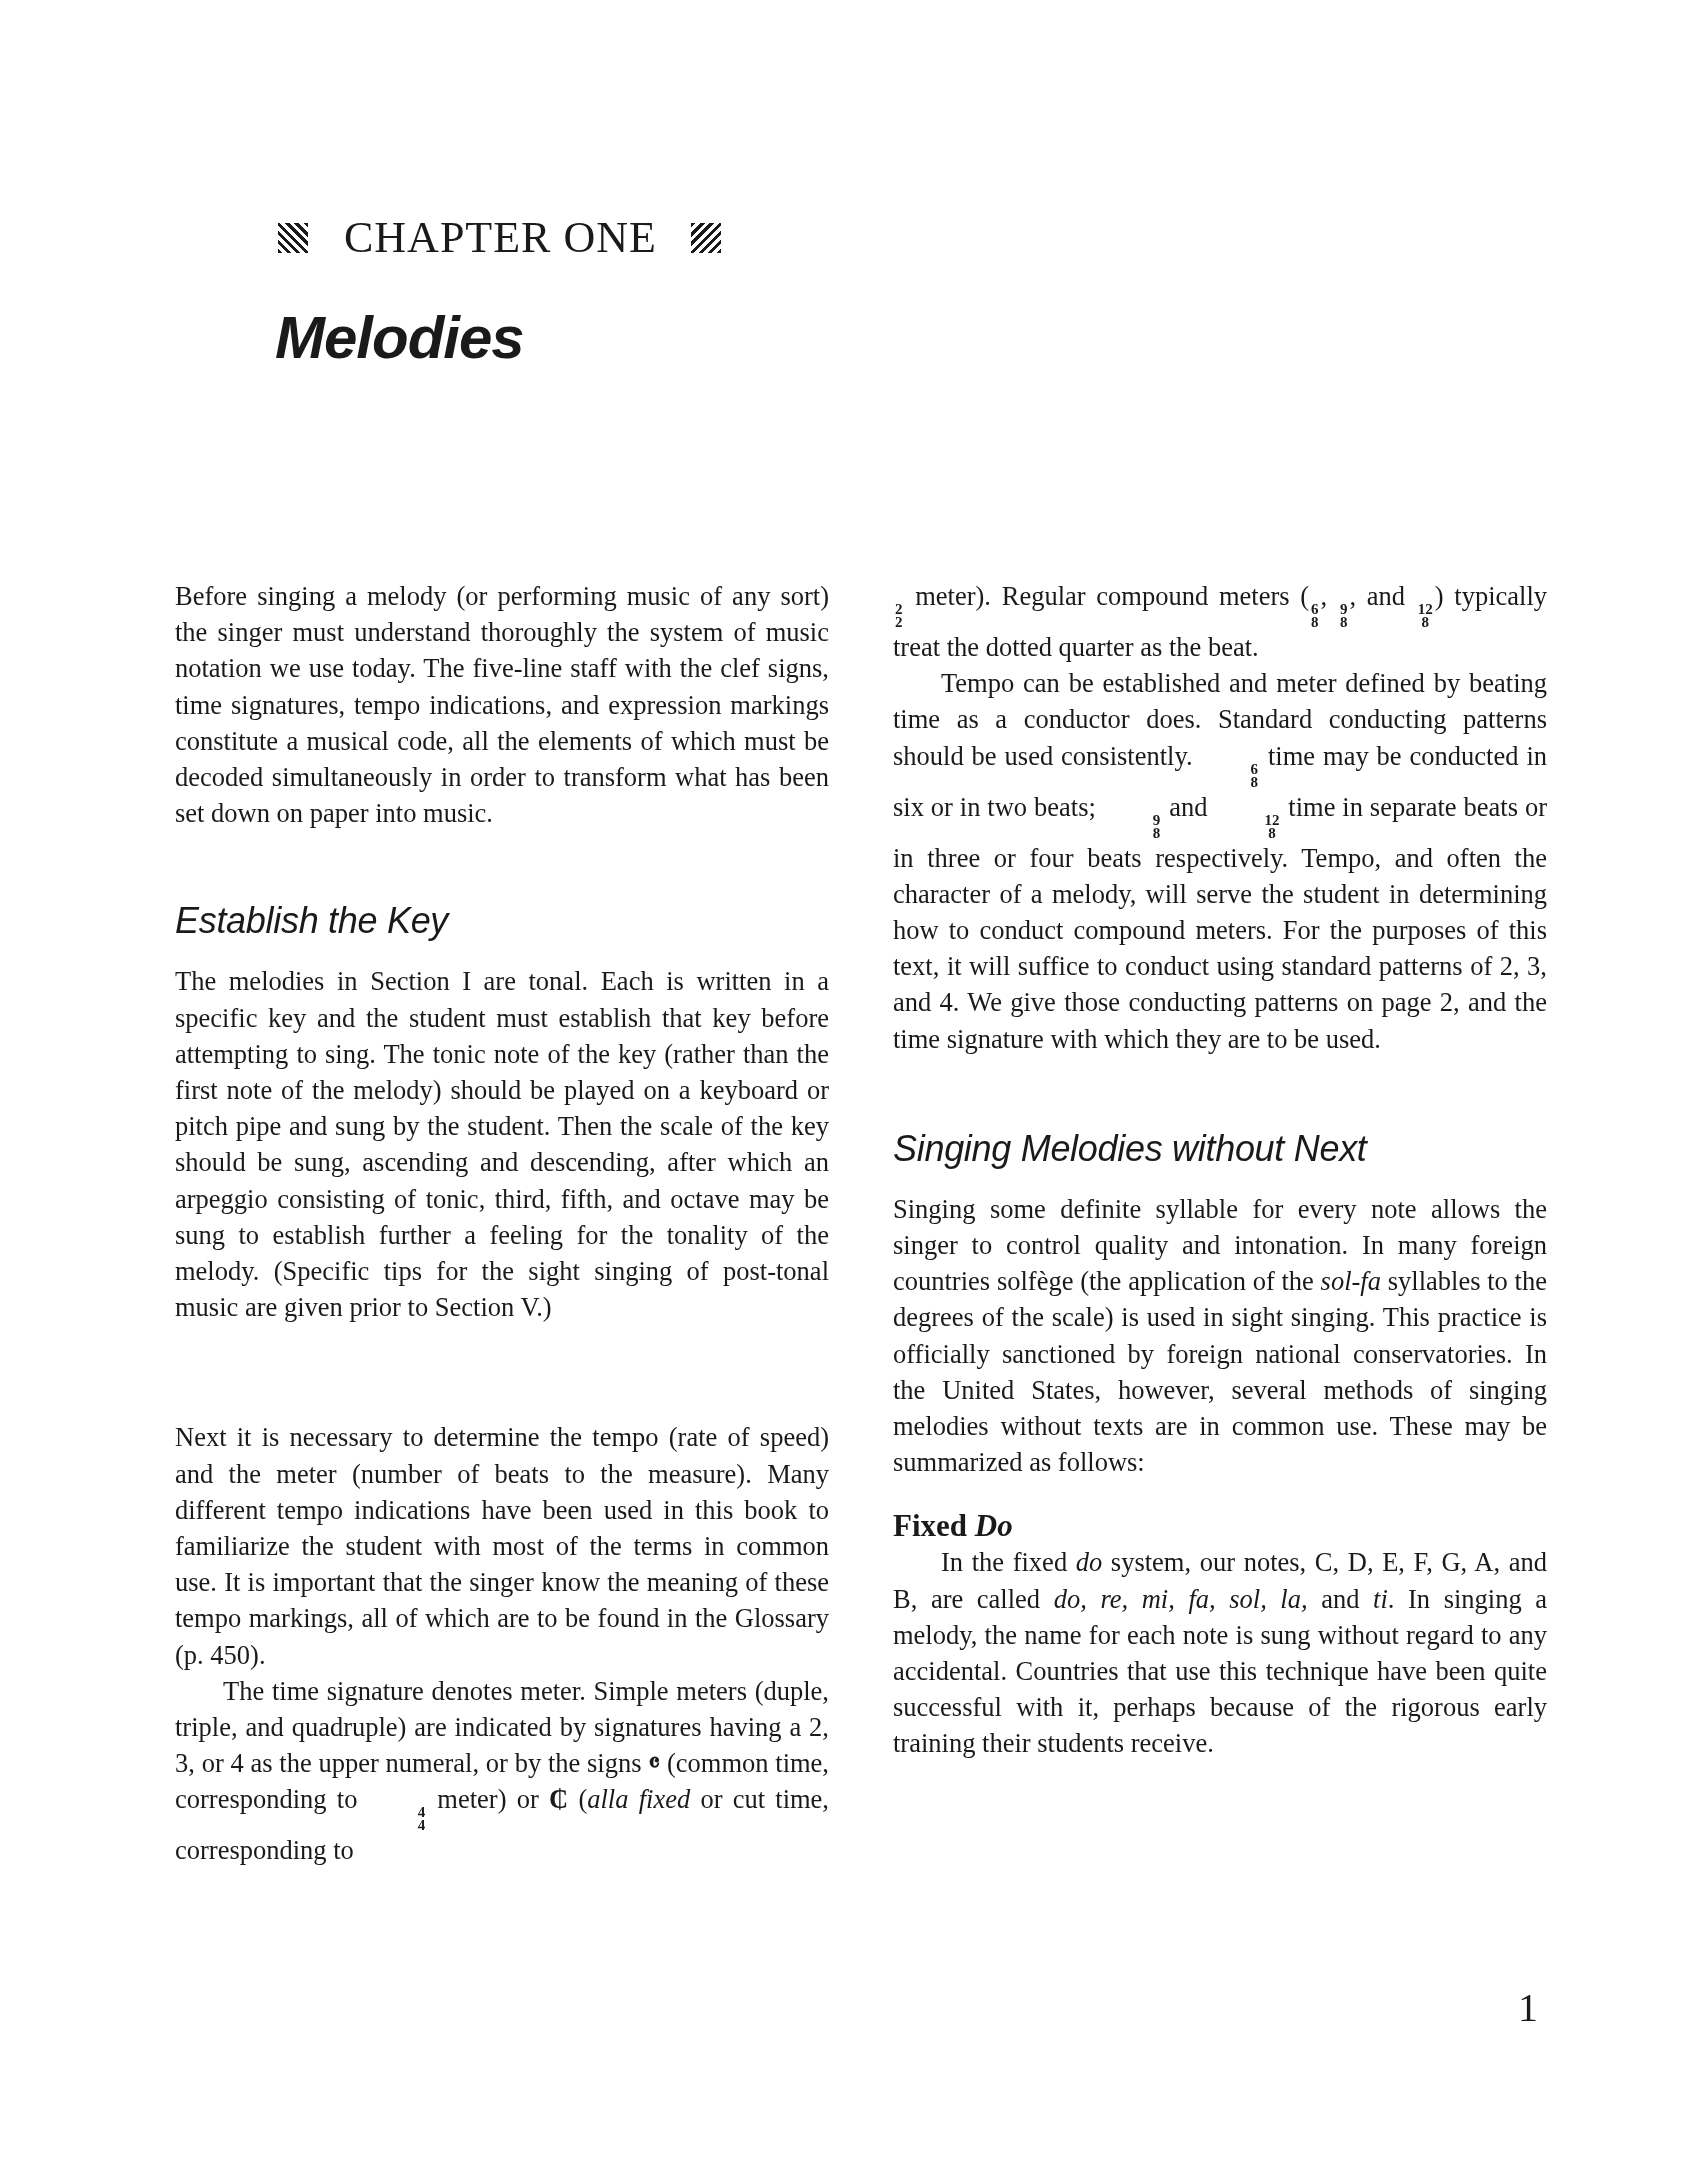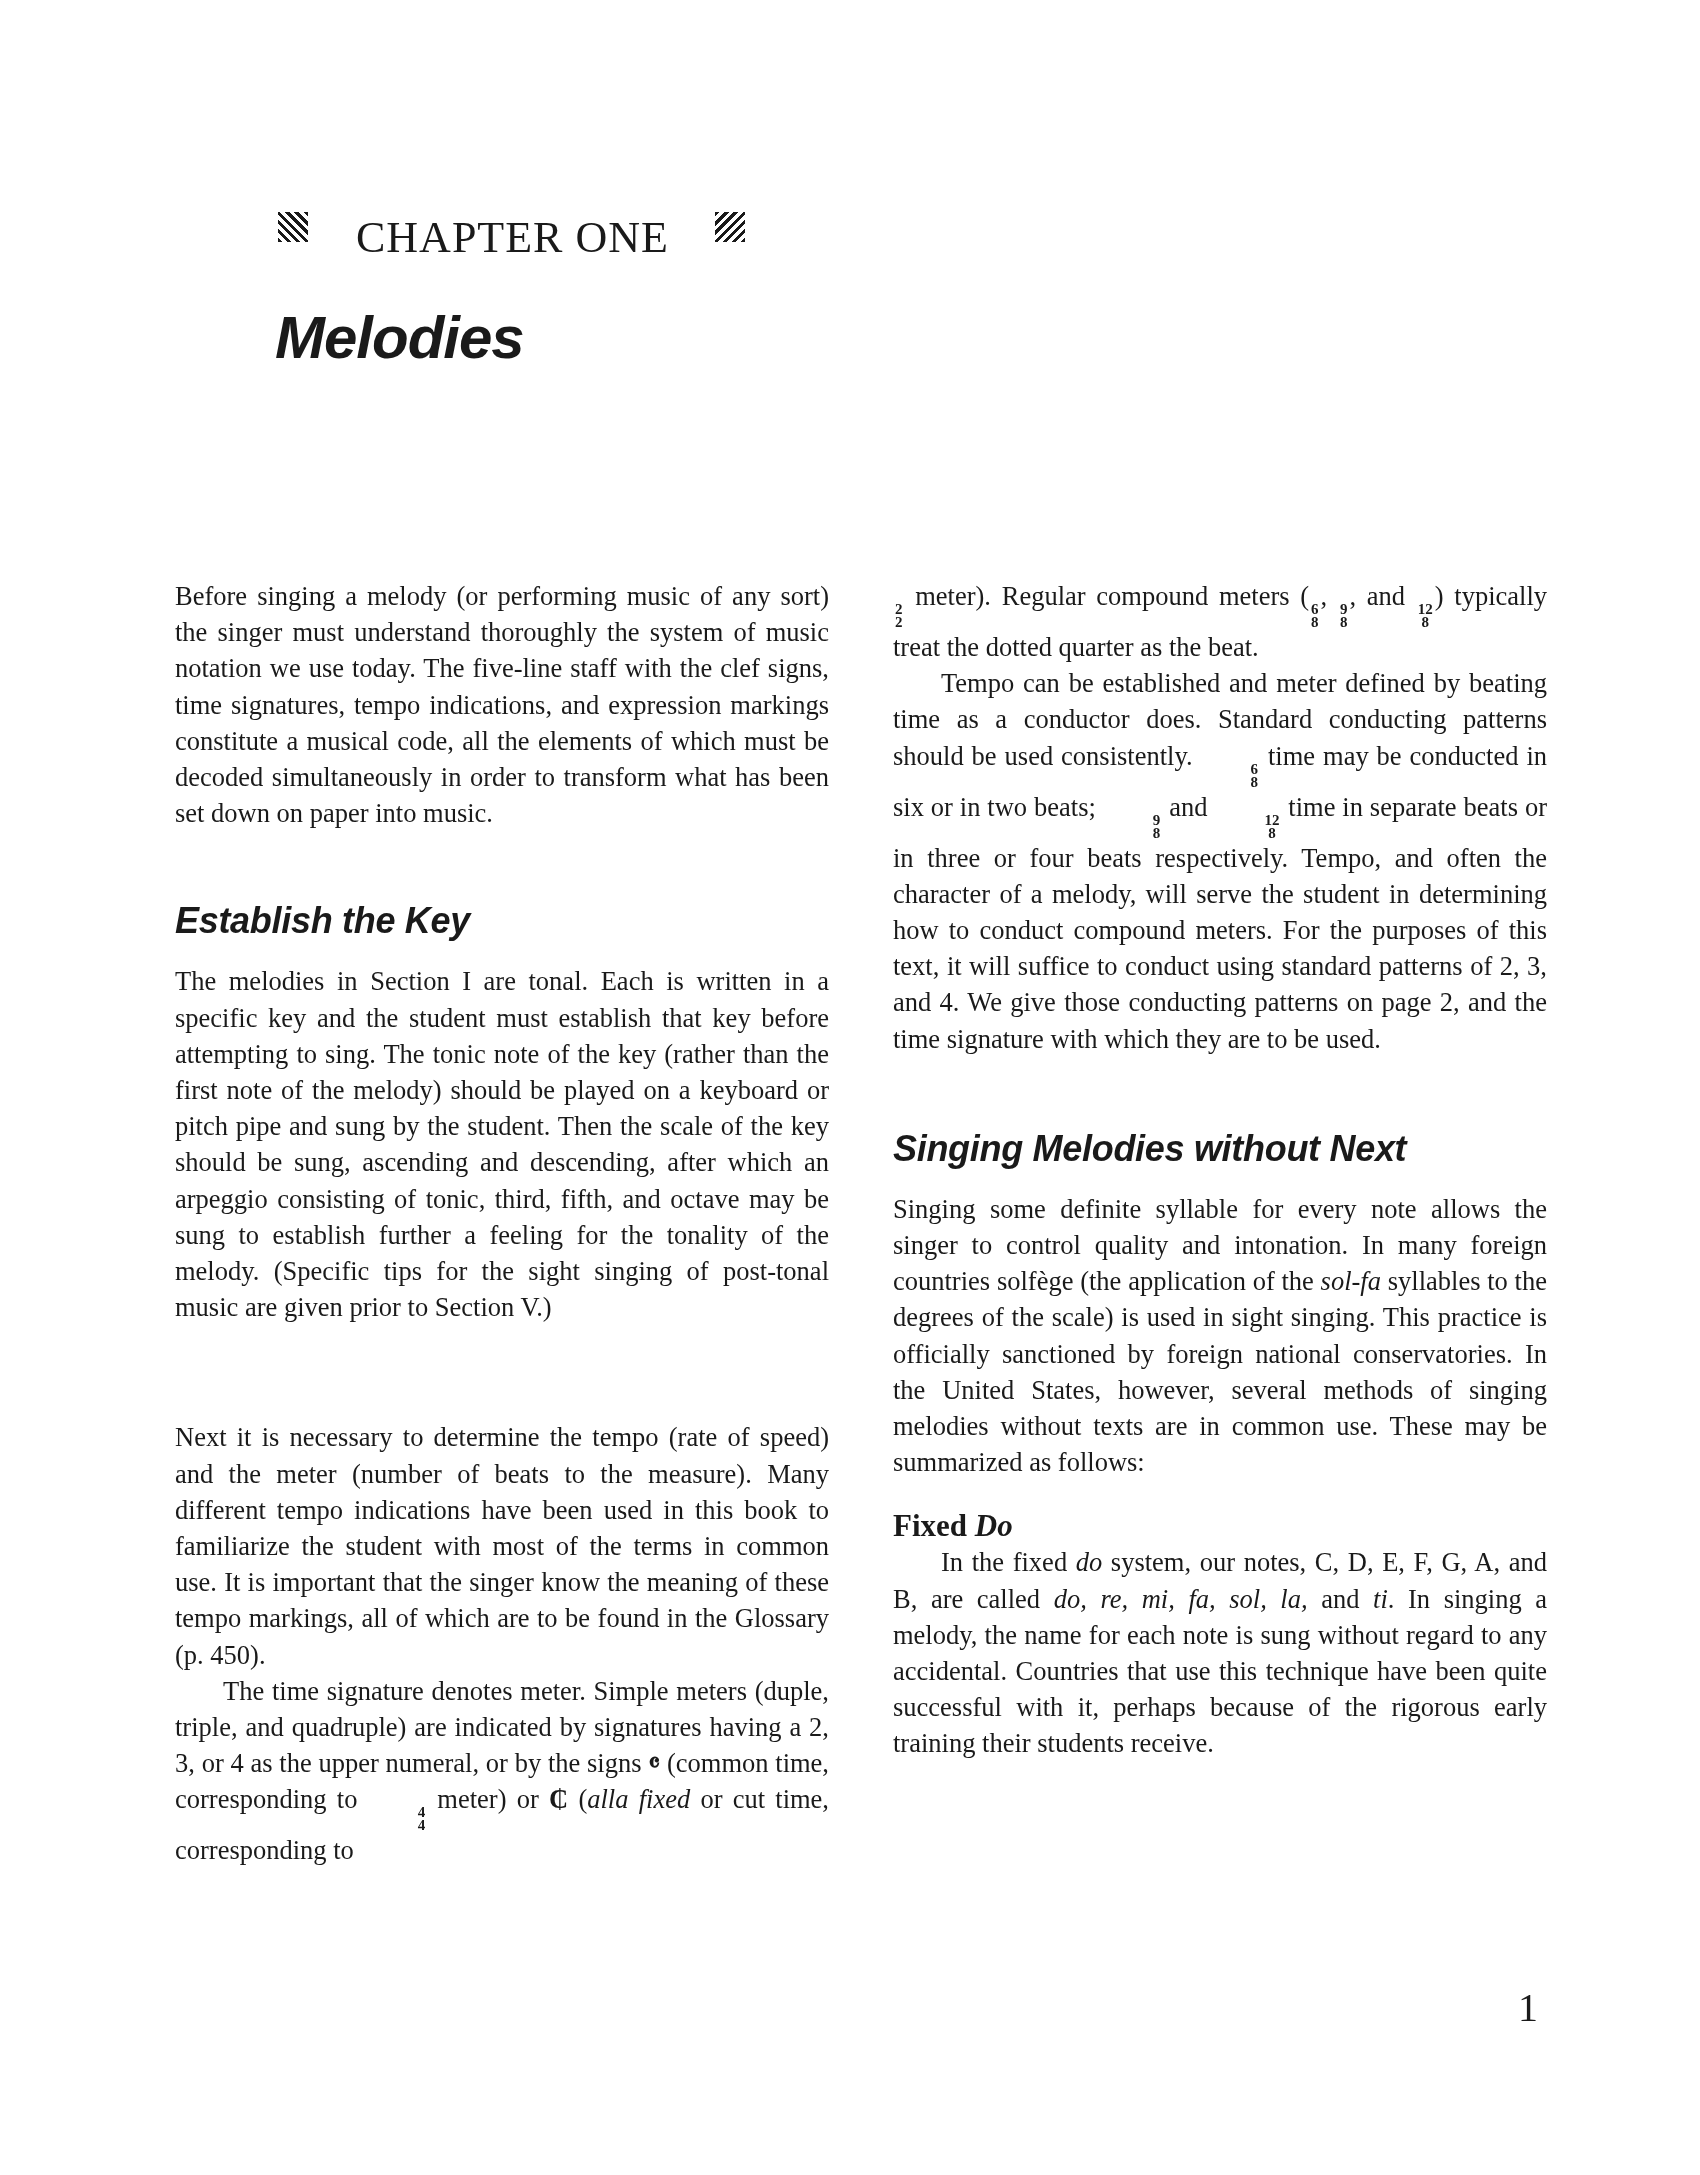--- a/index.html
+++ b/index.html
@@ -2,21 +2,21 @@
 <html><head>
 <meta charset="utf-8">
 <style>
   html, body { margin: 0; padding: 0; background: #ffffff; }
   body { width: 1700px; height: 2175px; position: relative; overflow: hidden; color: #1a1a1a; }
   .serif { font-family: "Liberation Serif", "DejaVu Serif", serif; }
   .sans  { font-family: "Liberation Sans", "DejaVu Sans", sans-serif; }
 
   .chapter-label {
     position: absolute; left: 278px; top: 212px;
-    display: flex; gap: 12px;
+    display: flex; align-items: center; gap: 0;
     font-size: 44px; letter-spacing: 1px; color: #1a1a1a;
   }
   .hatch {
     display: inline-block; width: 30px; height: 30px;
   }
   .hatch-left {
     background: repeating-linear-gradient(45deg, #1a1a1a 0 3px, #ffffff 3px 6.5px);
   }
   .hatch-right {
     background: repeating-linear-gradient(-45deg, #1a1a1a 0 3px, #ffffff 3px 6.5px);
@@ -35,21 +35,21 @@
     hyphens: manual;
   }
   .col-left  { left: 175px; }
   .col-right { left: 893px; }
 
   .column p { margin: 0; }
   .indent { text-indent: 48px; }
 
   .h2 {
     font-family: "Liberation Sans", "DejaVu Sans", sans-serif;
-    font-weight: bold; font-style: italic;
+    font-weight: normal; font-style: italic;
     font-size: 36px; line-height: 40px; margin: 0; letter-spacing: -0.3px;
   }
   .h3 {
     font-family: "Liberation Serif", "DejaVu Serif", serif;
     font-weight: bold; font-size: 31px; line-height: 36px; margin: 0;
   }
   .h3 i { font-style: italic; }
 
   .frac {
     display: inline-flex; flex-direction: column; align-items: center;

